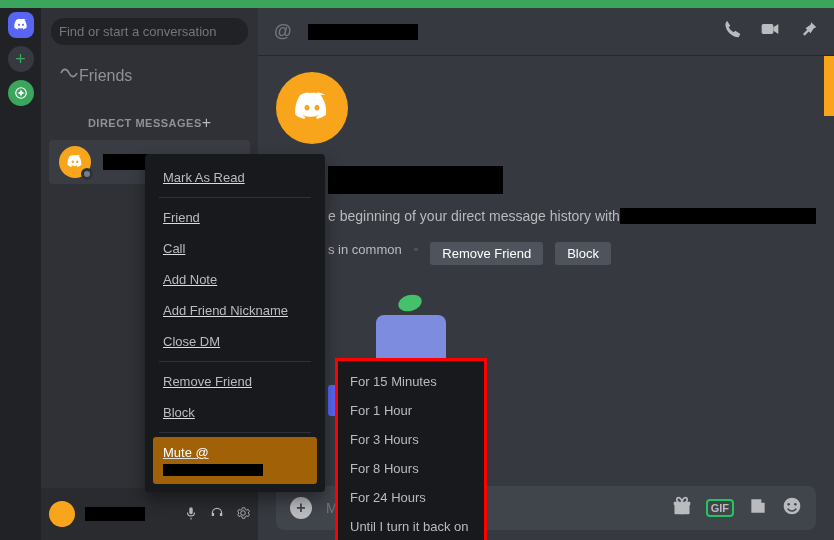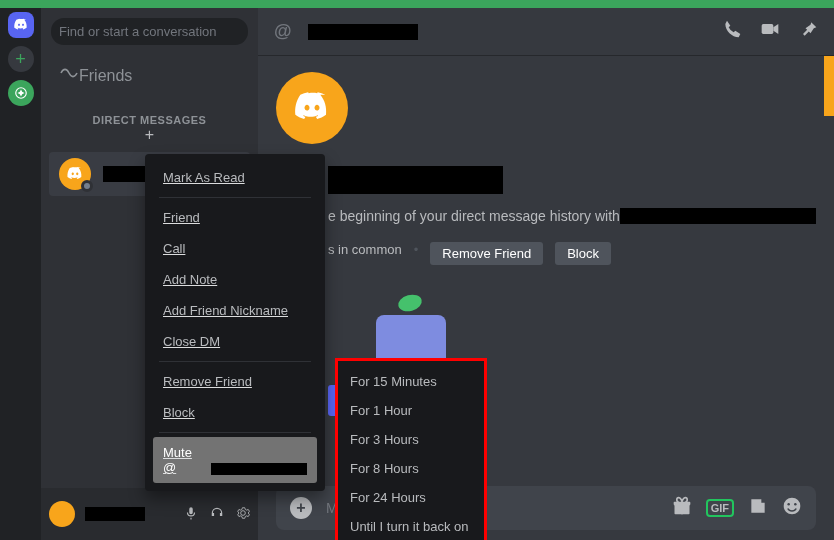--- a/index.html
+++ b/index.html
@@ -8,21 +8,21 @@
 .app { display: flex; height: 532px; }
 .server-col { width: 41px; background: #202225; display: flex; flex-direction: column; align-items: center; padding-top: 4px; gap: 8px; }
 .server-btn { width: 26px; height: 26px; border-radius: 8px; display: flex; align-items: center; justify-content: center; font-size: 14px; }
 .server-discord { background: #5865f2; color: #fff; font-weight: bold; }
 .server-add { background: #36393f; color: #3ba55c; font-size: 18px; border-radius: 50%; }
 .server-compass { background: #3ba55c; color: #fff; border-radius: 50%; }
 .dm-col { width: 217px; background: #2f3136; display: flex; flex-direction: column; }
 .search-box { margin: 10px; background: #202225; border-radius: 13px; padding: 6px 8px; color: #72767d; font-size: 13px; }
 .friends-row { display: flex; align-items: center; gap: 0; padding: 10px 18px; color: #8e9297; }
 .wave-icon { font-size: 18px; }
-.dm-header { display: flex; justify-content: center; align-items: center; padding: 18px 16px 8px; flex-direction: column; }
+.dm-header { display: flex; justify-content: center; align-items: center; padding: 18px 16px 8px; }
 .dm-header-text { font-size: 11px; font-weight: 600; color: #8e9297; letter-spacing: 0.5px; }
 .plus-btn { color: #b9bbbe; font-size: 16px; }
 .dm-item { display: flex; align-items: center; gap: 12px; padding: 6px 10px; margin: 0 8px; border-radius: 4px; background: #393c43; }
 .dm-avatar { width: 32px; height: 32px; border-radius: 50%; background: #f8a51b; display: flex; align-items: center; justify-content: center; position: relative; }
 .dm-avatar svg { width: 18px; height: 18px; }
 .status-dot { width: 12px; height: 12px; border-radius: 50%; background: #747f8d; border: 3px solid #2f3136; position: absolute; bottom: -2px; right: -2px; }
 .dm-name-redact { width: 120px; height: 16px; background: #000; }
 .user-panel { margin-top: auto; height: 52px; background: #292b2f; display: flex; align-items: center; padding: 0 8px; gap: 4px; }
 .user-avatar-sm { width: 26px; height: 26px; border-radius: 50%; background: #f8a51b; }
 .user-name-redact { width: 60px; height: 14px; background: #000; margin-left: 6px; }
@@ -48,21 +48,21 @@
 .blurple-btn { background: #5865f2; color: #fff; padding: 8px 14px; border-radius: 3px; font-size: 13px; width: fit-content; margin-left: 52px; margin-top: 10px; }
 .input-bar { position: absolute; bottom: 10px; left: 18px; right: 18px; height: 44px; background: #40444b; border-radius: 8px; display: flex; align-items: center; padding: 0 14px; gap: 14px; }
 .plus-circle { width: 22px; height: 22px; border-radius: 50%; background: #b9bbbe; color: #40444b; display: flex; align-items: center; justify-content: center; font-weight: bold; }
 .input-label { color: #72767d; font-size: 14px; }
 .input-icons { margin-left: auto; display: flex; gap: 14px; align-items: center; color: #b9bbbe; font-size: 18px; }
 .gif-badge { font-size: 11px; font-weight: 700; border: 2px solid #22c55e; border-radius: 4px; padding: 1px 3px; }
 .scrollbar-y { position: absolute; right: 0; top: 48px; width: 10px; height: 60px; background: #f8a51b; }
 .ctx-menu { position: absolute; left: 145px; top: 154px; width: 180px; background: #18191c; border-radius: 4px; padding: 8px; z-index: 10; box-shadow: 0 8px 16px rgba(0,0,0,0.4); text-decoration: underline; }
 .ctx-item { padding: 8px 10px; font-size: 13px; color: #b9bbbe; border-radius: 3px; }
 .ctx-div { height: 1px; background: #2f3136; margin: 4px 6px; }
-.ctx-mute { background: #737373; color: #fff; display: flex; align-items: flex-end; gap: 4px; }
+.ctx-mute { background: #a16207; color: #fff; display: flex; align-items: flex-start; gap: 4px; flex-direction: column; }
 .redact-inline { width: 100px; height: 12px; background: #000; display: inline-block; }
 .sub-menu { position: absolute; left: 335px; top: 358px; width: 152px; background: #18191c; border: 3px solid #ff0000; padding: 6px; z-index: 11; }
 .sub-item { padding: 7px 6px; font-size: 13px; color: #b9bbbe; }
 .discord-logo { fill: #fff; }
 </style>
 </head>
 <body>
 
 <div class="green-bar"></div>
 <div class="app">

